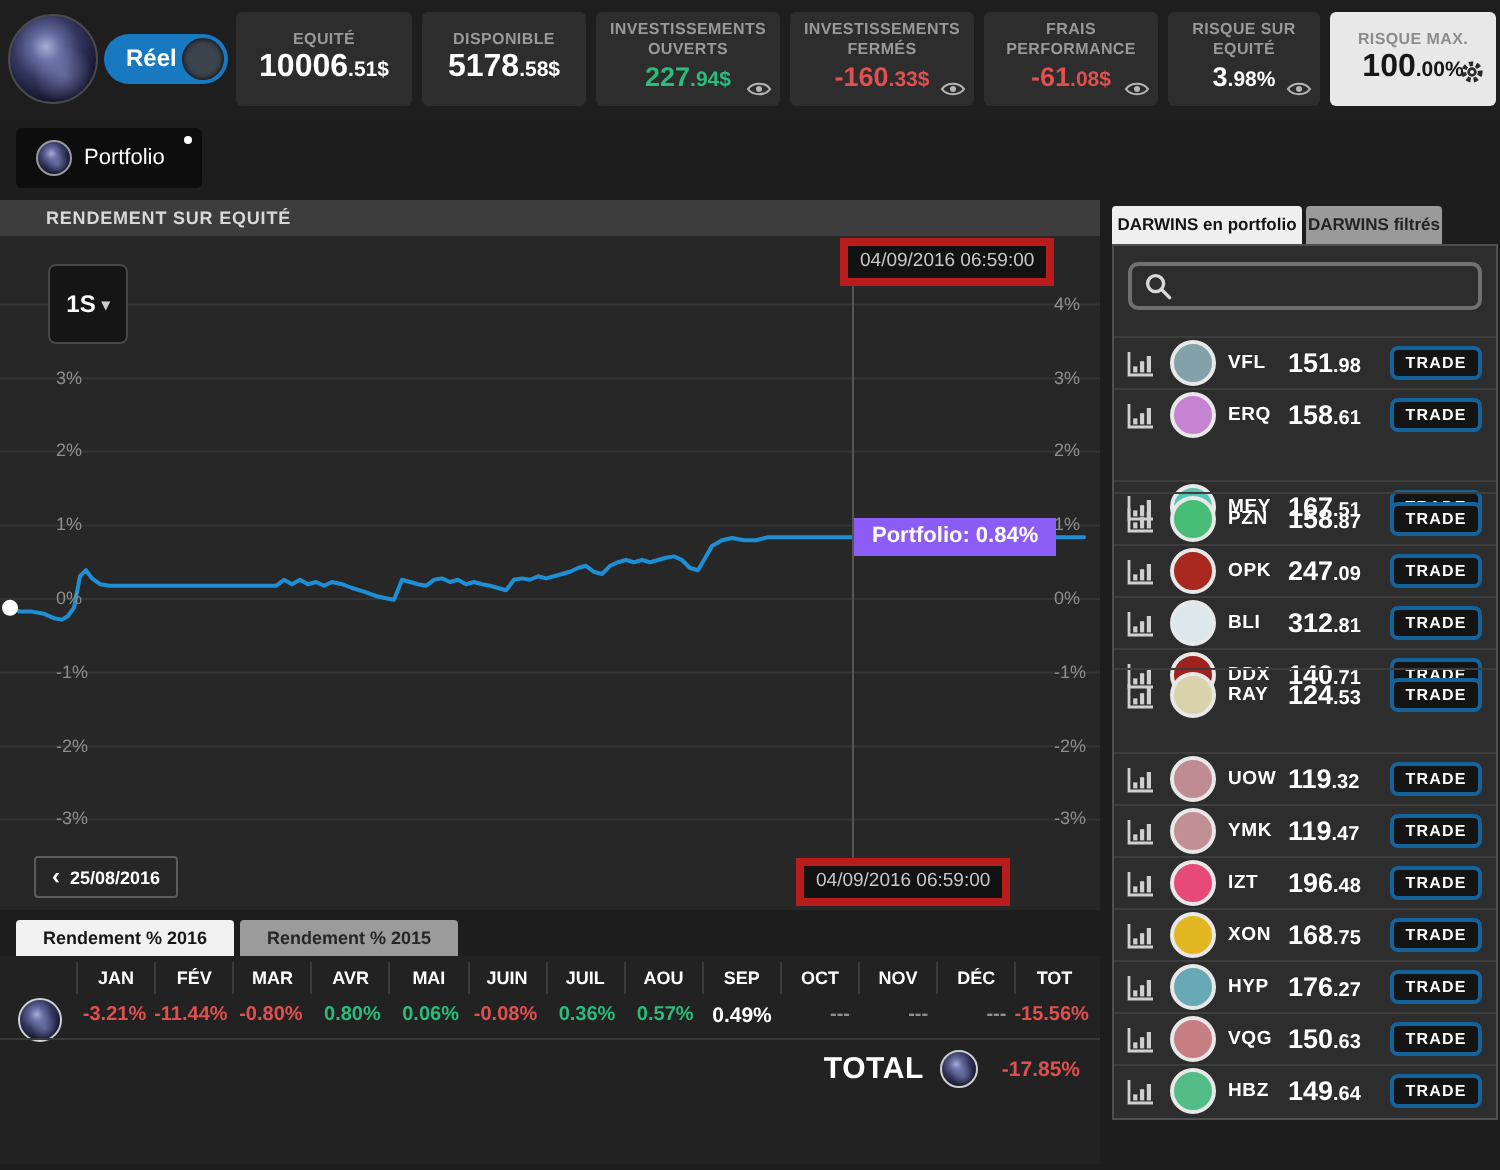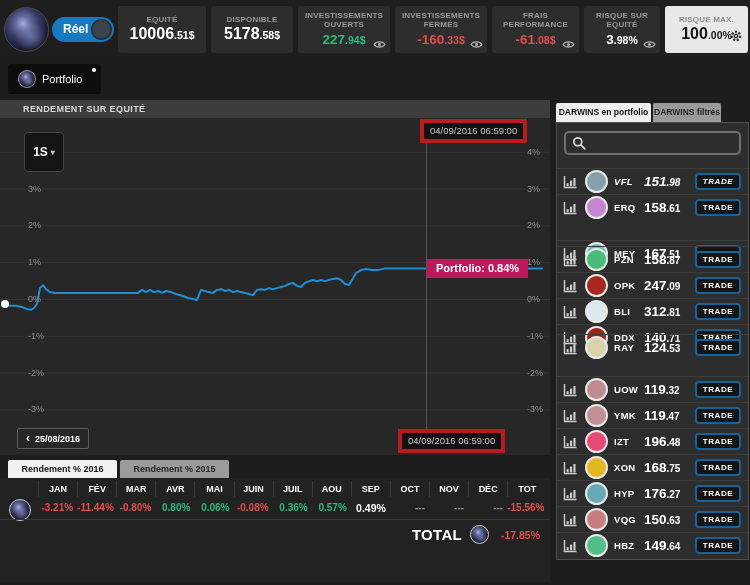--- a/index.html
+++ b/index.html
@@ -43,21 +43,21 @@
     font-size:9px;font-weight:bold;line-height:18px;letter-spacing:.4px;padding-left:23px;box-sizing:border-box;}
   .chart{position:absolute;left:0;top:118px;width:550px;height:337px;background:#272727;}
   .tick{position:absolute;font-size:9px;color:#8f8f8f;line-height:12px;}
   .range{position:absolute;left:24px;top:14px;width:38px;height:38px;background:#151515;border:1px solid #454545;
     border-radius:4px;color:#fff;display:flex;align-items:center;justify-content:center;gap:3px;font-size:12px;
     font-weight:bold;z-index:6;cursor:pointer;}
   .range .caret{font-size:8px;color:#ccc;}
   .dlabel{position:absolute;background:#121212;border:4px solid #b91c1c;color:#c8c8c8;font-size:9.5px;line-height:12px;
     padding:2px 6px;white-space:nowrap;z-index:4;}
   .xhair{position:absolute;left:426px;top:17px;width:1px;height:294px;background:#555;z-index:2;}
-  .ttip{position:absolute;left:427px;top:141px;height:19px;background:#be185d;color:#fff;font-size:11px;font-weight:bold;
+  .ttip{position:absolute;left:427px;top:141px;height:19px;background:#8b5cf6;color:#fff;font-size:11px;font-weight:bold;
     line-height:19px;padding:0 9px;z-index:5;white-space:nowrap;}
   .dnav{position:absolute;left:17px;top:310px;height:19px;border:1px solid #5c5c5c;border-radius:2px;color:#fff;
     font-size:9px;font-weight:bold;display:flex;align-items:center;gap:5px;padding:0 8px;cursor:pointer;z-index:4;}
   .dnav .chev{font-size:12px;line-height:17px;}
 
   
   .rtab{position:absolute;top:460px;height:18px;font-size:9px;font-weight:bold;line-height:18px;text-align:center;
     border-radius:2px 2px 0 0;cursor:pointer;}
   .rtab.active{background:#f1f1f1;color:#161616;}
   .rtab.inactive{background:#9b9b9b;color:#262626;}
@@ -240,21 +240,21 @@
     <div class="search">
       <span style="line-height:0;">
         <svg width="14" height="14" viewBox="0 0 14 14">
             <circle cx="5.8" cy="5.8" r="4" fill="none" stroke="#d8d8d8" stroke-width="1.7"></circle>
             <line x1="8.9" y1="8.9" x2="12.8" y2="12.8" stroke="#d8d8d8" stroke-width="1.7" stroke-linecap="round"></line>
           </svg>
       </span>
       <input style="">
     </div>
 
-  <div class="drow" style="top: 45px; font-style: italic;">
+  <div class="drow" style="top: 45px;">
         <span class="cicon"><svg width="14" height="13" viewBox="0 0 14 13">
             <path d="M1.5 0 V11.5 H13.5" fill="none" stroke="#cfcfcf" stroke-width="1.4"></path>
             <rect x="3.6" y="7.2" width="2.1" height="3" fill="#cfcfcf"></rect>
             <rect x="7" y="4.6" width="2.1" height="5.6" fill="#cfcfcf"></rect>
             <rect x="10.4" y="2" width="2.1" height="8.2" fill="#cfcfcf"></rect>
           </svg></span>
         <span class="circ" style="background:#84a0a8;"></span>
         <span class="tkr">VFL</span>
         <span class="qt"><span>151</span><span class="dec">.98</span></span>
         <span class="trade">TRADE</span>

